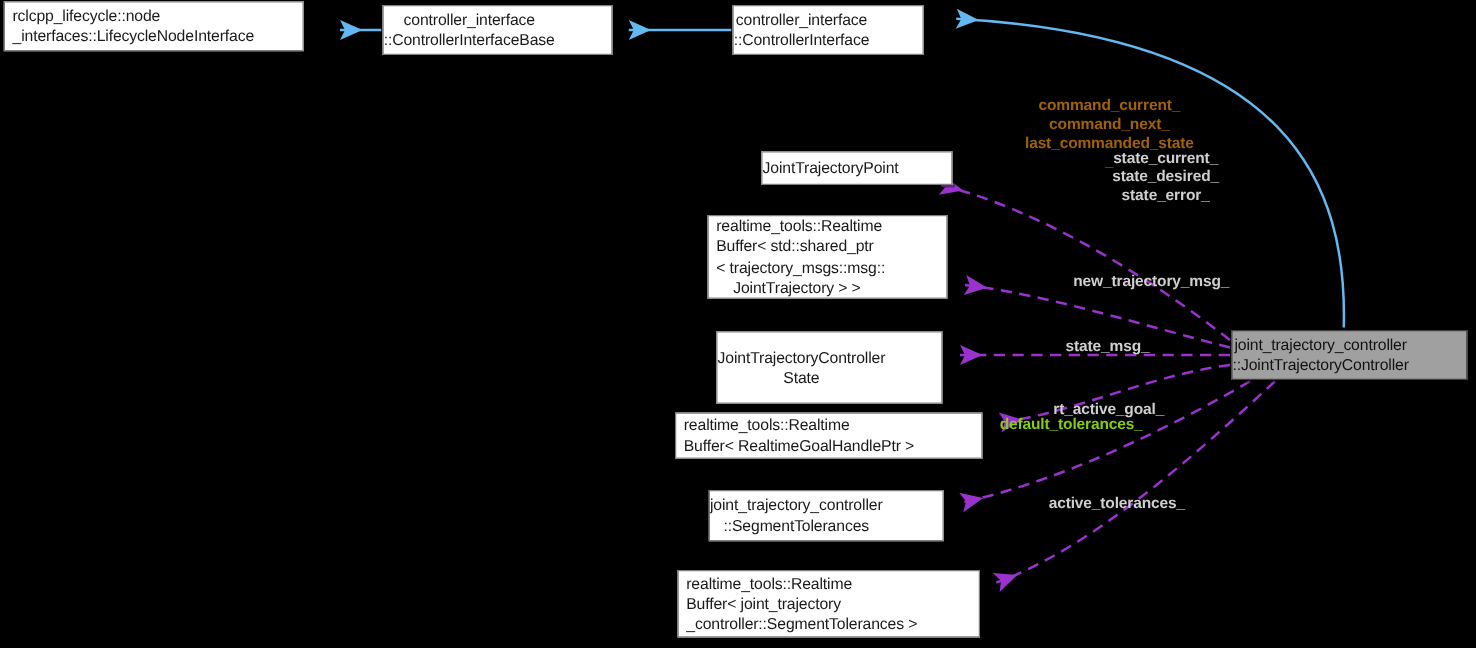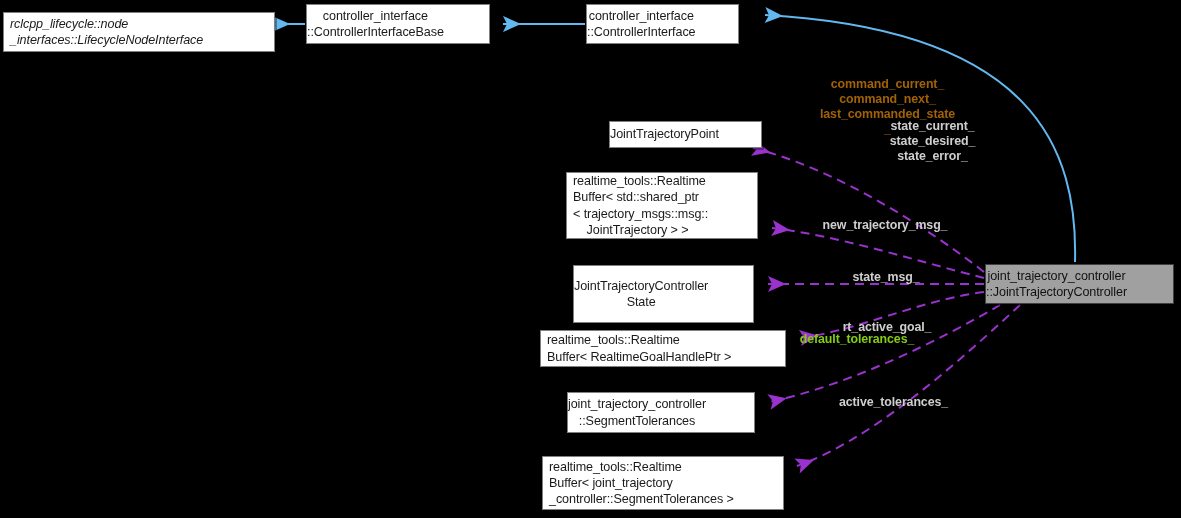--- a/index.html
+++ b/index.html
@@ -82,21 +82,21 @@
         <path d="M 984,272 C 930,230 840,170 753,148" fill="none" stroke="#9a32cd" stroke-width="2" stroke-dasharray="9,6" marker-end="url(#arrow-purple)"></path>
         <path d="M 984,278 C 920,262 840,236 772,228" fill="none" stroke="#9a32cd" stroke-width="2" stroke-dasharray="9,6" marker-end="url(#arrow-purple)"></path>
         <path d="M 984,284 L 768,284" fill="none" stroke="#9a32cd" stroke-width="2" stroke-dasharray="9,6" marker-end="url(#arrow-purple)"></path>
         <path d="M 984,292 C 920,300 860,330 800,338" fill="none" stroke="#9a32cd" stroke-width="2" stroke-dasharray="9,6" marker-end="url(#arrow-purple)"></path>
         <path d="M 1000,305 C 940,340 850,385 769,402" fill="none" stroke="#9a32cd" stroke-width="2" stroke-dasharray="9,6" marker-end="url(#arrow-purple)"></path>
         <path d="M 1020,305 C 950,370 870,440 797,466" fill="none" stroke="#9a32cd" stroke-width="2" stroke-dasharray="9,6" marker-end="url(#arrow-purple)"></path>
       </g>
   </svg>
 
   <div id="node-layer">
-      <div class="node left-align" style="left: 3px; top: 12px; width: 272px; height: 40px; font-style: italic;"><span>rclcpp_lifecycle::node
+      <div class="node left-align" style="left: 3px; top: 1px; width: 240px; height: 40px;"><span>rclcpp_lifecycle::node
 _interfaces::LifecycleNodeInterface</span></div>
       <div class="node" style="left: 306px; top: 4px; width: 184px; height: 40px;"><span>controller_interface
 ::ControllerInterfaceBase</span></div>
       <div class="node" style="left: 586px; top: 4px; width: 153px; height: 40px;"><span>controller_interface
 ::ControllerInterface</span></div>
       <div class="node" style="left: 609px; top: 121px; width: 153px; height: 27px;"><span>JointTrajectoryPoint</span></div>
       <div class="node left-align" style="left: 566px; top: 172px; width: 192px; height: 67px;"><span>realtime_tools::Realtime
 Buffer&lt; std::shared_ptr
 &lt; trajectory_msgs::msg::
     JointTrajectory &gt; &gt;</span></div>
@@ -113,20 +113,20 @@
 ::JointTrajectoryController</span></div>
     </div>
   <div id="label-layer">
       <div class="edge-label" style="left: 795px; top: 60px; width: 185px; color: #a16207; margin-top: 17px;">command_current_
 command_next_
 last_commanded_state
 _</div>
       <div class="edge-label" style="left: 871px; top: 119px; width: 123px; color: rgb(207, 207, 207);">state_current_
 state_desired_
 state_error_</div>
-      <div class="edge-label" style="left: 805px; top: 218px; width: 160px; color: rgb(207, 207, 207);">new_trajectory_msg_</div>
+      <div class="edge-label" style="left: 841px; top: 218px; width: 160px; color: rgb(207, 207, 207);">new_trajectory_msg_</div>
       <div class="edge-label" style="left: 835px; top: 270px; width: 102px; color: rgb(207, 207, 207);">state_msg_</div>
       <div class="edge-label" style="left: 826px; top: 288px; width: 122px; color: rgb(207, 207, 207); margin-top: 32px;">rt_active_goal_</div>
       <div class="edge-label" style="left: 781px; top: 332px; width: 152px; color: #84cc16;">default_tolerances_</div>
       <div class="edge-label" style="left: 820px; top: 395px; width: 147px; color: rgb(207, 207, 207);">active_tolerances_</div>
     </div>
 
 </div>
 
 </body></html>

